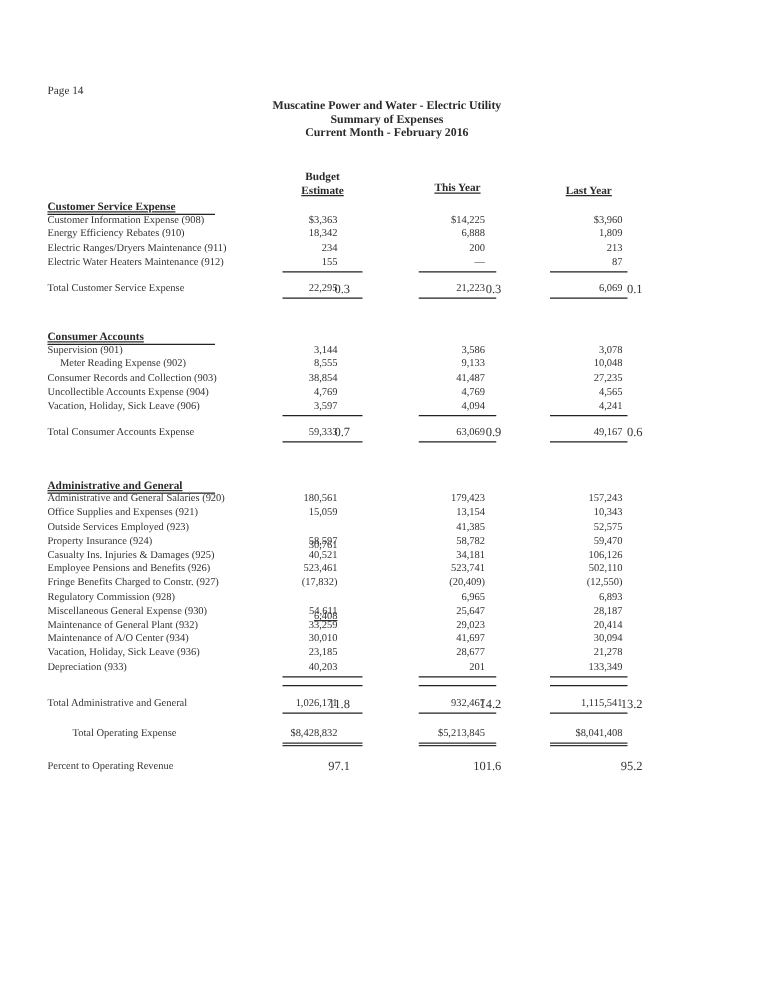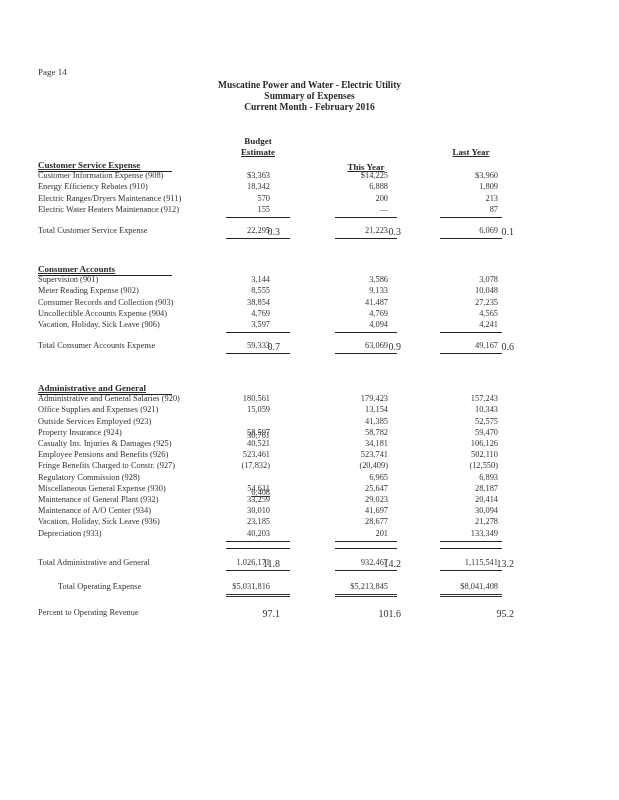--- a/index.html
+++ b/index.html
@@ -26,36 +26,36 @@
 </head>
 <body>
 
 <div class="abs page-num">Page 14</div>
 <div class="abs title t1">Muscatine Power and Water - Electric Utility</div>
 <div class="abs title t2">Summary of Expenses</div>
 <div class="abs title t3">Current Month - February 2016</div>
 
 <div class="abs colhead" style="left:226px;top:136px;width:64px;">Budget</div>
 <div class="abs colhead ul" style="left:226px;top:147px;width:64px;">Estimate</div>
-<div class="abs colhead ul" style="left:335px;top:162px;width:62px;">This Year</div>
+<div class="abs colhead ul" style="left:335px;top:145px;width:62px;">This Year</div>
 <div class="abs colhead ul" style="left:440px;top:147px;width:62px;">Last Year</div>
 
 <div id="report">
     <div class="abs section-title" style="top: 160px;">Customer Service Expense</div>
     <div class="section-rule" style="top: 171px;"></div>
     <div class="abs label" style="top: 171.2px;">Customer Information Expense (908)</div>
     <div class="abs num c1" style="top: 171.2px;">$3,363</div>
     <div class="abs num c2" style="top: 171.2px;">$14,225</div>
     <div class="abs num c3" style="top: 171.2px;">$3,960</div>
     <div class="abs label" style="top: 182.4px;">Energy Efficiency Rebates (910)</div>
     <div class="abs num c1" style="top: 182.4px;">18,342</div>
     <div class="abs num c2" style="top: 182.4px;">6,888</div>
     <div class="abs num c3" style="top: 182.4px;">1,809</div>
     <div class="abs label" style="top: 193.6px;">Electric Ranges/Dryers Maintenance (911)</div>
-    <div class="abs num c1" style="top: 193.6px;">570</div>
+    <div class="abs num c1" style="top: 193.6px;">234</div>
     <div class="abs num c2" style="top: 193.6px;">200</div>
     <div class="abs num c3" style="top: 193.6px;">213</div>
     <div class="abs label" style="top: 204.8px;">Electric Water Heaters Maintenance (912)</div>
     <div class="abs num c1" style="top: 204.8px;">155</div>
     <div class="abs num c2" style="top: 204.8px;">—</div>
     <div class="abs num c3" style="top: 204.8px;">87</div>
     <div class="rule r1" style="top: 217px;"></div>
     <div class="rule r2" style="top: 217px;"></div>
     <div class="rule r3" style="top: 217px;"></div>
     <div class="abs label" style="top: 226px;">Total Customer Service Expense</div>
@@ -67,21 +67,21 @@
     <div class="abs pct p3" style="top: 226px;">0.1</div>
     <div class="rule r1" style="top: 238px;"></div>
     <div class="rule r2" style="top: 238px;"></div>
     <div class="rule r3" style="top: 238px;"></div>
     <div class="abs section-title" style="top: 264px;">Consumer Accounts</div>
     <div class="section-rule" style="top: 275px;"></div>
     <div class="abs label" style="top: 275.2px;">Supervision (901)</div>
     <div class="abs num c1" style="top: 275.2px;">3,144</div>
     <div class="abs num c2" style="top: 275.2px;">3,586</div>
     <div class="abs num c3" style="top: 275.2px;">3,078</div>
-    <div class="abs label" style="top: 286.4px;">Meter Reading Expense (902)</div>
+    <div class="abs label" style="top: 286.4px; margin-left: 10px;">Meter Reading Expense (902)</div>
     <div class="abs num c1" style="top: 286.4px;">8,555</div>
     <div class="abs num c2" style="top: 286.4px;">9,133</div>
     <div class="abs num c3" style="top: 286.4px;">10,048</div>
     <div class="abs label" style="top: 297.6px;">Consumer Records and Collection (903)</div>
     <div class="abs num c1" style="top: 297.6px;">38,854</div>
     <div class="abs num c2" style="top: 297.6px;">41,487</div>
     <div class="abs num c3" style="top: 297.6px;">27,235</div>
     <div class="abs label" style="top: 308.8px;">Uncollectible Accounts Expense (904)</div>
     <div class="abs num c1" style="top: 308.8px;">4,769</div>
     <div class="abs num c2" style="top: 308.8px;">4,769</div>
@@ -167,21 +167,21 @@
     <div class="abs num c1" style="top: 557.8px;">1,026,171</div>
     <div class="abs pct p1" style="top: 557.8px;">11.8</div>
     <div class="abs num c2" style="top: 557.8px;">932,467</div>
     <div class="abs pct p2" style="top: 557.8px;">14.2</div>
     <div class="abs num c3" style="top: 557.8px;">1,115,541</div>
     <div class="abs pct p3" style="top: 557.8px;">13.2</div>
     <div class="rule r1" style="top: 569.8px;"></div>
     <div class="rule r2" style="top: 569.8px;"></div>
     <div class="rule r3" style="top: 569.8px;"></div>
     <div class="abs label indent" style="top: 581.8px;">Total Operating Expense</div>
-    <div class="abs num c1" style="top: 581.8px;">$5,031,816</div>
+    <div class="abs num c1" style="top: 581.8px;">$8,428,832</div>
     <div class="abs num c2" style="top: 581.8px;">$5,213,845</div>
     <div class="abs num c3" style="top: 581.8px;">$8,041,408</div>
     <div class="dbl r1" style="top: 593.8px;"></div>
     <div class="dbl r2" style="top: 593.8px;"></div>
     <div class="dbl r3" style="top: 593.8px;"></div>
     <div class="abs label" style="top: 607.8px;">Percent to Operating Revenue</div>
     <div class="abs pct p1" style="top: 607.8px;">97.1</div>
     <div class="abs pct p2" style="top: 607.8px;">101.6</div>
     <div class="abs pct p3" style="top: 607.8px;">95.2</div>
   </div>

